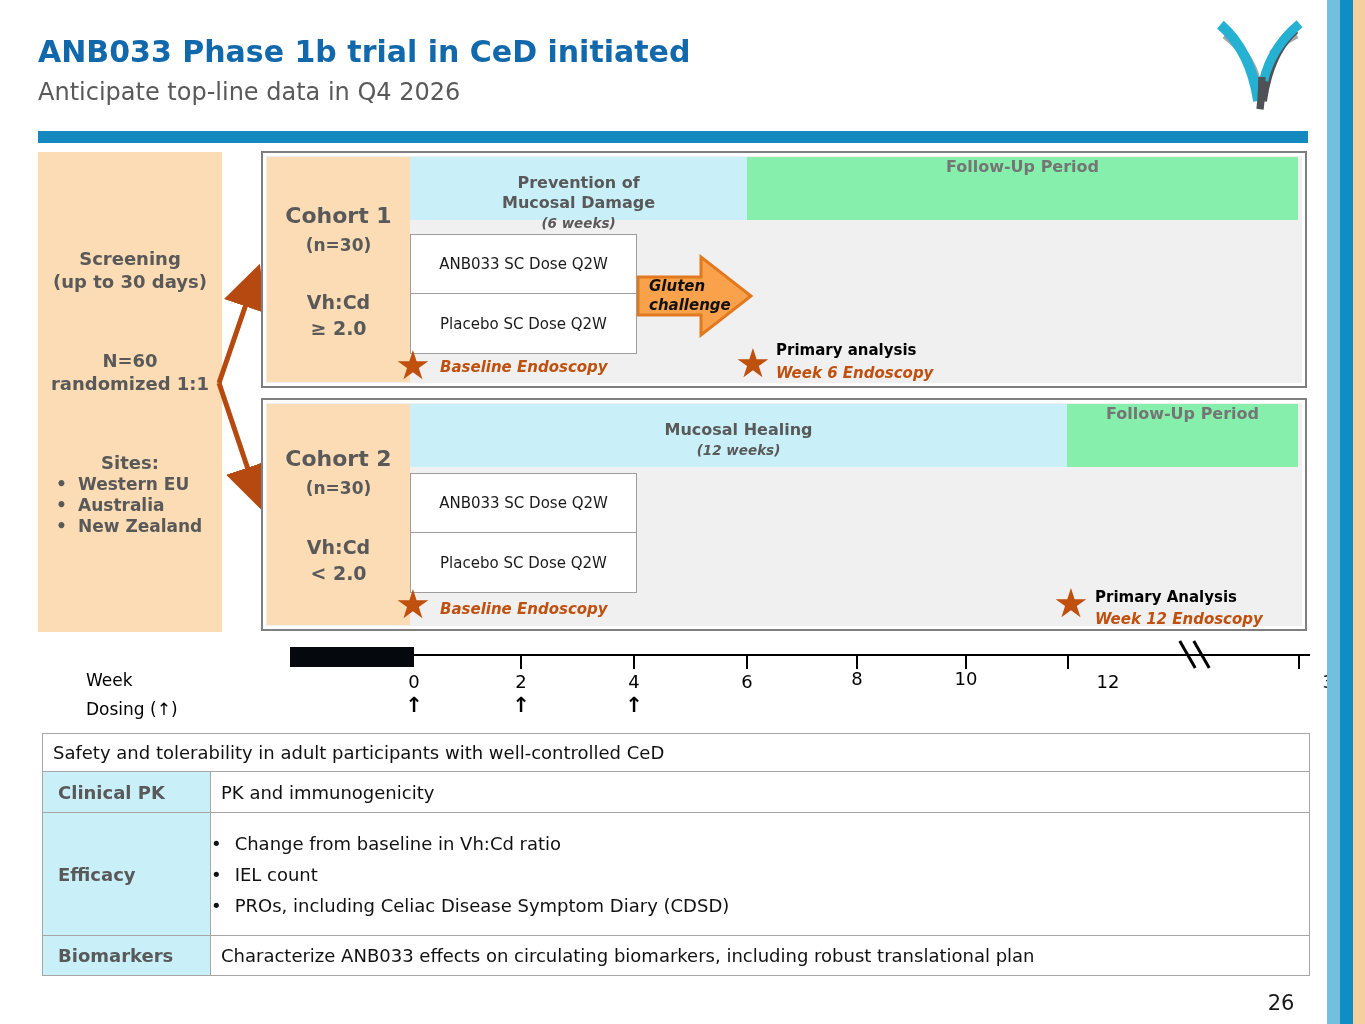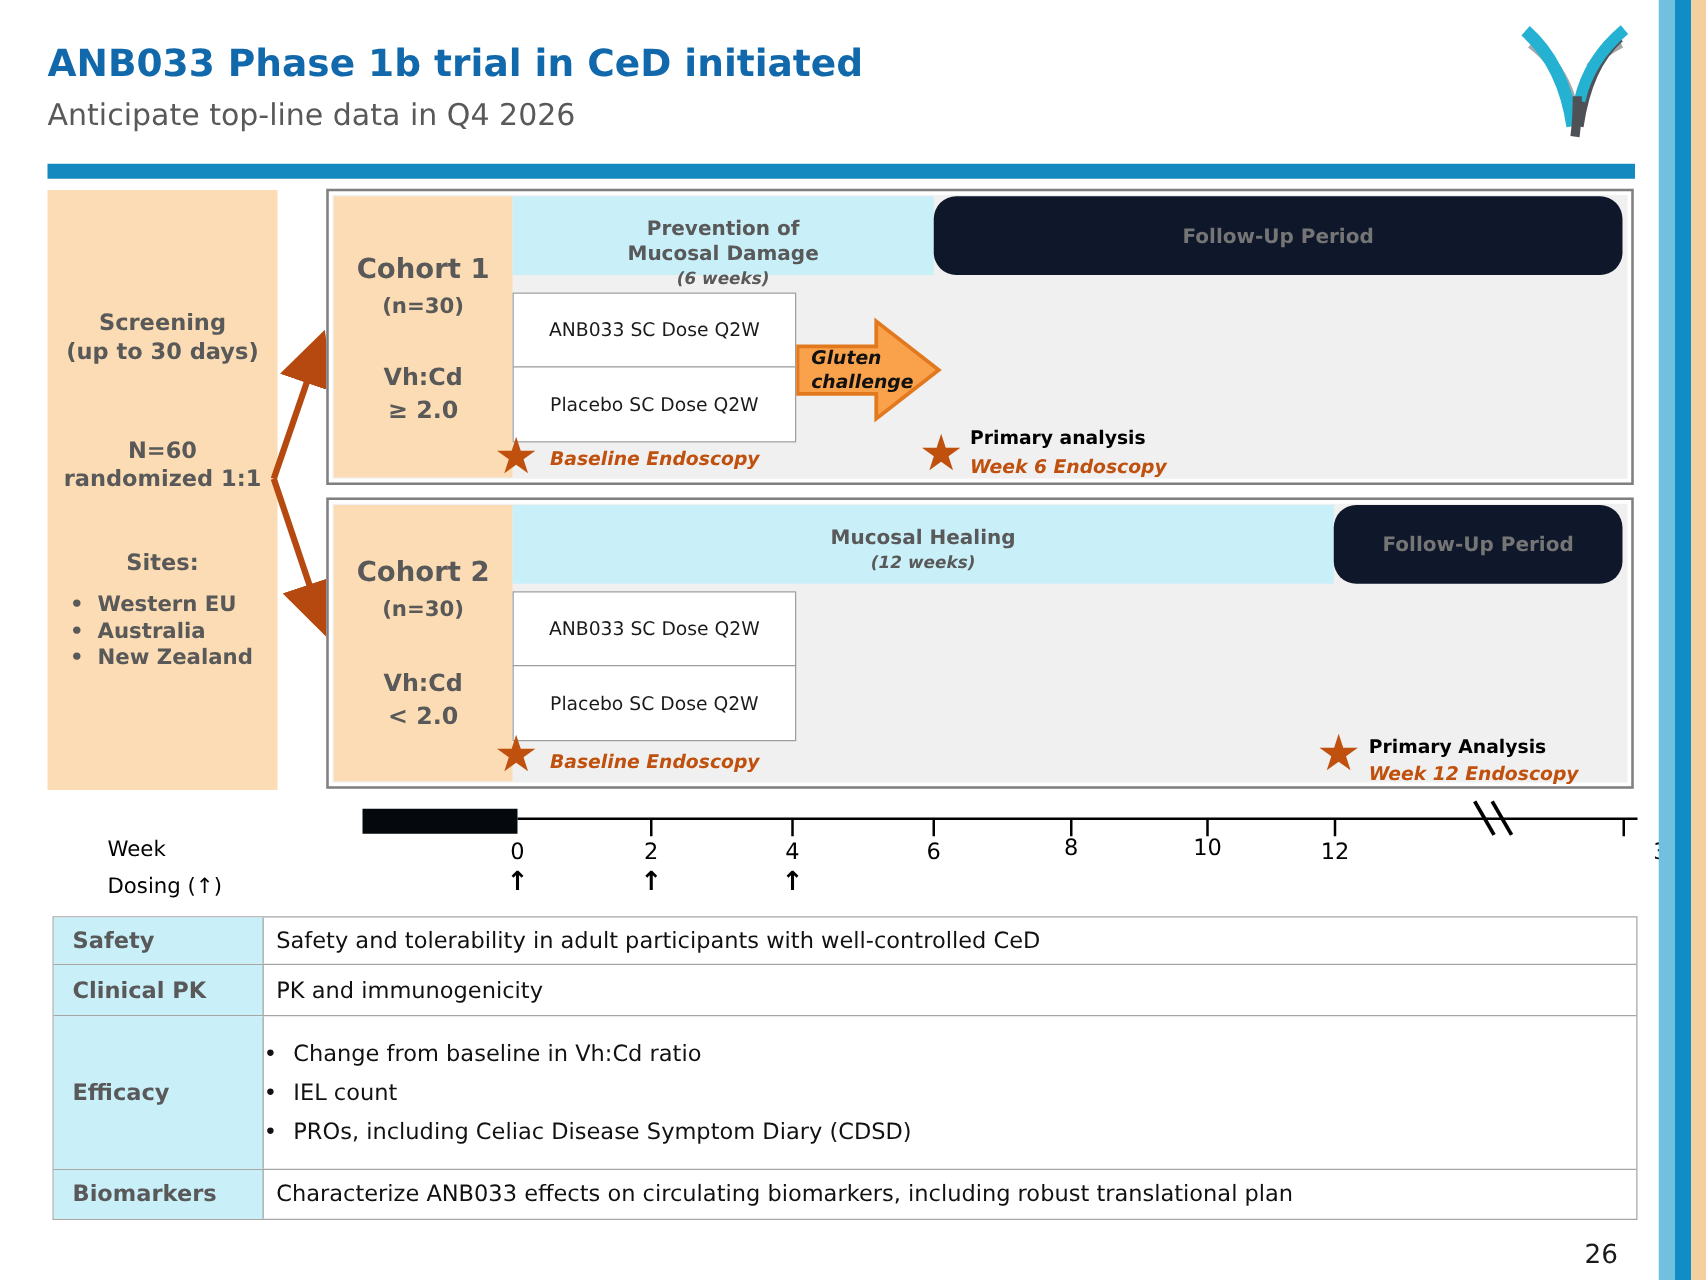--- a/index.html
+++ b/index.html
@@ -26,21 +26,21 @@
   .panel{position:absolute;left:261px;width:1046px;background:#f0f0f0;border:2px solid #7f7f7f;
          box-shadow:inset 0 0 0 3px #ffffff;box-sizing:border-box;}
   .cohort-box{position:absolute;left:4px;top:4px;width:143px;background:#fbdcb4;color:#595959;
               font-weight:bold;}
   .cline{position:absolute;left:0;width:143px;text-align:center;white-space:nowrap;}
   .cname{font-size:22px;}
   .cn{font-size:17px;}
   .ccrit{font-size:19px;}
   .band{position:absolute;top:4px;height:63px;text-align:center;color:#595959;box-sizing:border-box;}
   .band.cyan{background:#c9eff9;}
-  .band.grayb{background:#0f172a;display:flex;align-items:center;justify-content:center;border-radius:18px;}
+  .band.grayb{background:#86efac;display:flex;align-items:flex-start;justify-content:center;}
   .band-l1{font-size:16px;font-weight:bold;line-height:20px;}
   .band-l2{font-size:13.5px;font-weight:bold;font-style:italic;line-height:20px;}
   .fu{font-size:16px;font-weight:bold;color:#757575;}
   .dose{position:absolute;left:147px;width:227px;background:#ffffff;border:1px solid #9d9d9d;
         display:flex;align-items:center;justify-content:center;font-size:15px;color:#1a1a1a;
         box-sizing:border-box;}
   .gluten{position:absolute;left:374px;top:101px;width:118px;height:84px;}
   .gl-text{position:absolute;left:12px;top:0;height:84px;display:flex;flex-direction:column;
            justify-content:center;font-size:15px;font-weight:bold;font-style:italic;line-height:19px;color:#111;}
   .star{position:absolute;width:40px;height:40px;font-size:40px;line-height:40px;color:#c0500e;text-align:center;}
@@ -93,21 +93,21 @@
     <path d="M52,62 Q52,82 50,97" fill="none" stroke="#4e5257" stroke-width="8"></path>
   </svg>
 
   <div class="divider"></div>
 
   <div class="screen-box">
     <div class="sc" style="top:96px">Screening</div>
     <div class="sc" style="top:119px">(up to 30 days)</div>
     <div class="sc" style="top:198px">N=60</div>
     <div class="sc" style="top:221px">randomized 1:1</div>
-    <div class="sc" style="top:288px">Sites:</div>
+    <div class="sc" style="top:300px">Sites:</div>
     <div class="site" style="top:322px">
       <span class="bdot">•</span>
       <span class="stext">Western EU</span>
     </div>
     <div class="site" style="top:343px">
       <span class="bdot">•</span>
       <span class="stext">Australia</span>
     </div>
     <div class="site" style="top:364px">
       <span class="bdot">•</span>
@@ -192,33 +192,32 @@
   <div class="tick" style="left:1298px"></div>
   <div class="brk" style="left:1186px;top:639px"></div>
   <div class="brk" style="left:1200px;top:639px"></div>
 
   <div class="tlab" style="left:392px">0</div>
   <div class="tlab" style="left:499px">2</div>
   <div class="tlab" style="left:612px">4</div>
   <div class="tlab" style="left:725px">6</div>
   <div class="tlab" style="left:835px;top:668px">8</div>
   <div class="tlab" style="left:944px;top:668px">10</div>
-  <div class="tlab" style="left:1046px">12</div>
+  <div class="tlab" style="left:1086px">12</div>
   <div class="tlab" style="left:1312px">30</div>
 
   <div class="axis-label" style="top:670px">Week</div>
   <div class="axis-label" style="top:699px">Dosing (↑)</div>
 
   <div class="darrow" style="left:403px">↑</div>
   <div class="darrow" style="left:510px">↑</div>
   <div class="darrow" style="left:623px">↑</div>
 
   <div class="etable">
     <div class="erow" style="height:37px">
-      <div class="elabel">Safety</div>
       <div class="eval">
         <span>Safety and tolerability in adult participants with well-controlled CeD</span>
       </div>
     </div>
     <div class="erow" style="height:40px">
       <div class="elabel">Clinical PK</div>
       <div class="eval">
         <span>PK and immunogenicity</span>
       </div>
     </div>

